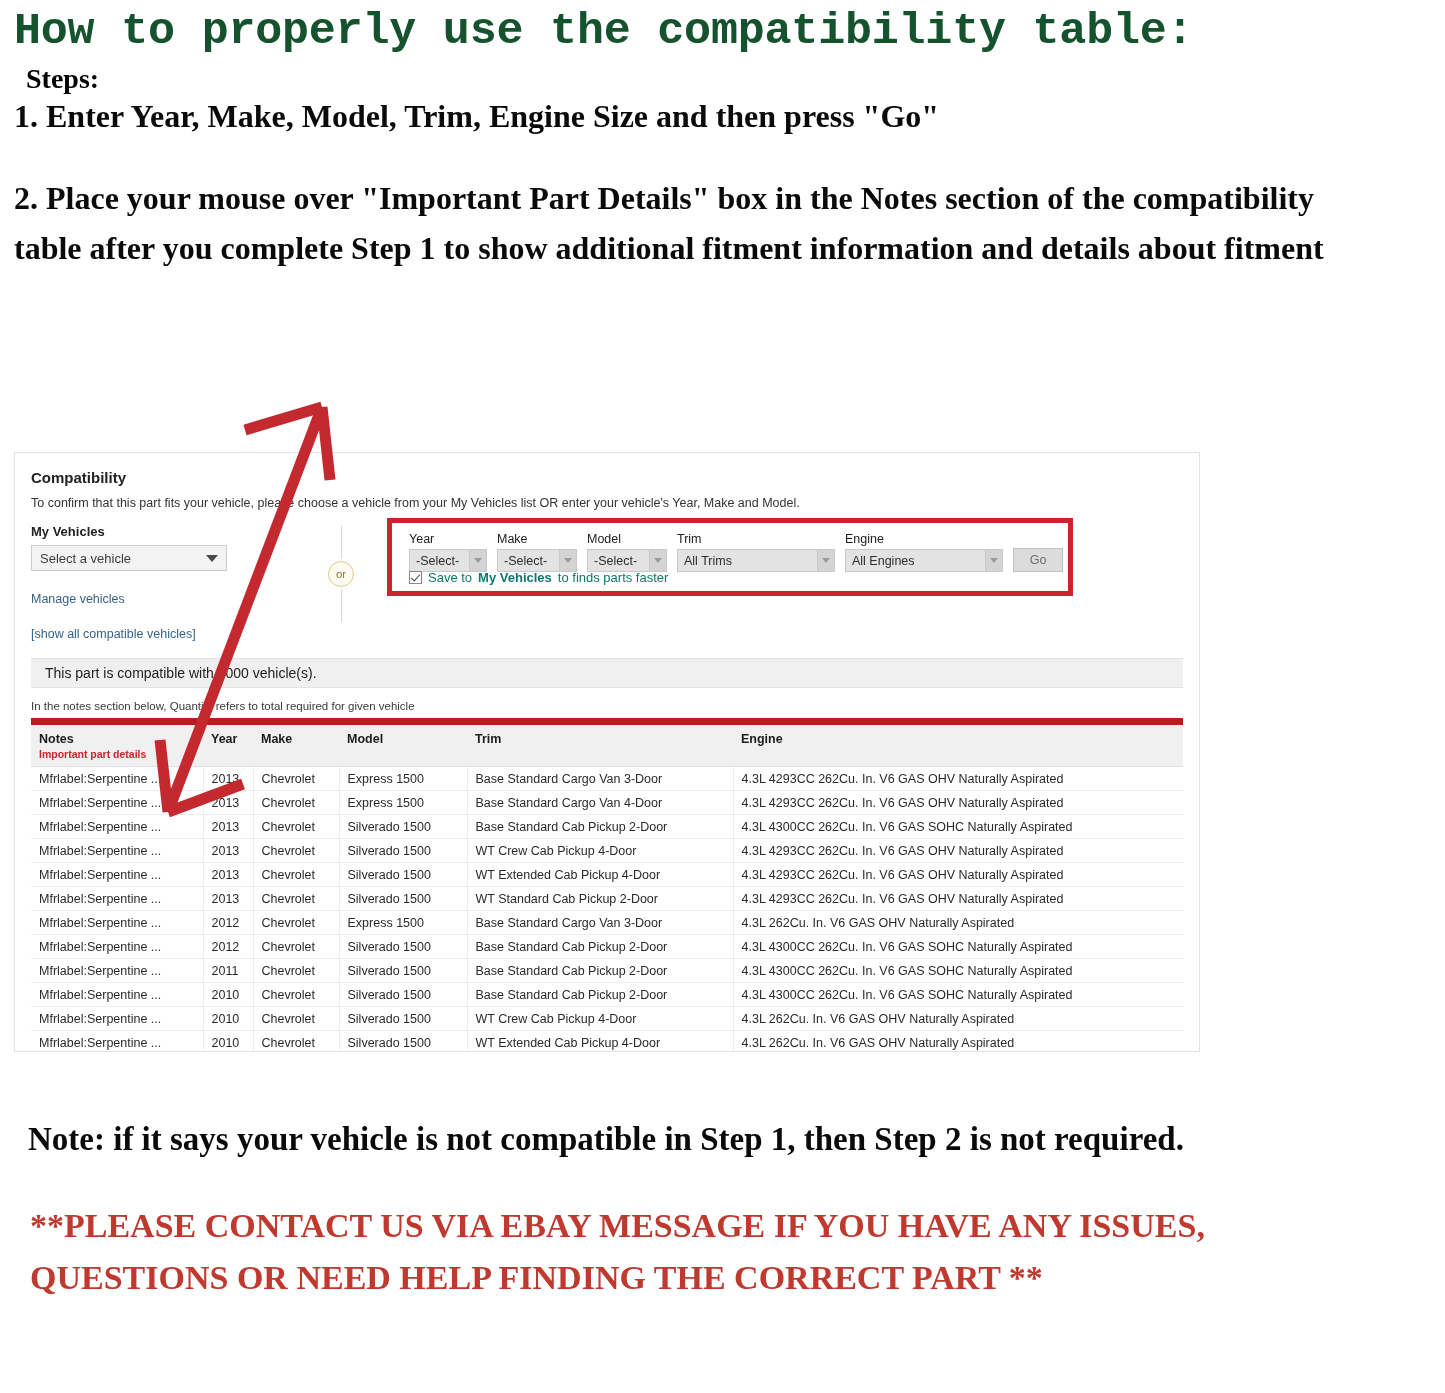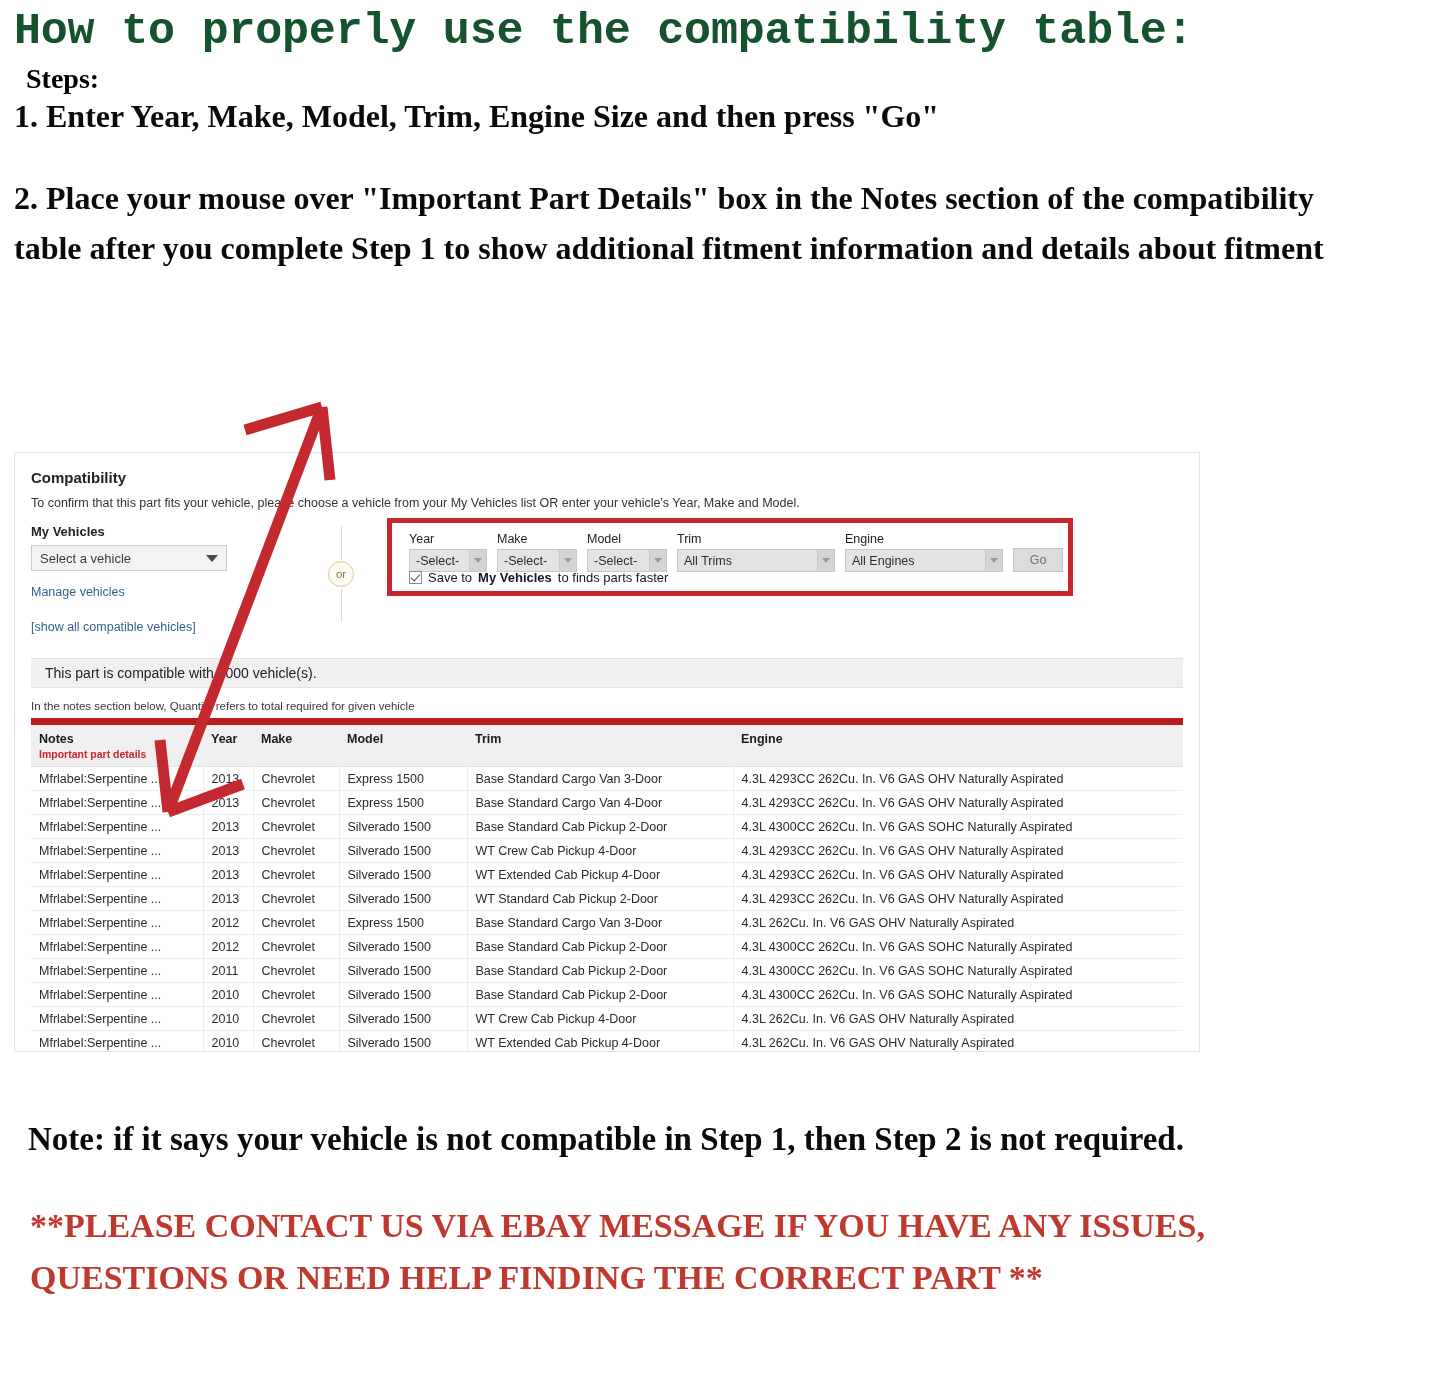--- a/index.html
+++ b/index.html
@@ -127,21 +127,21 @@
     top: 50%;
     margin-top: -3px;
     width: 0; height: 0;
     border-left: 6px solid transparent;
     border-right: 6px solid transparent;
     border-top: 7px solid #4a4a4a;
   }
   .link {
     font-size: 12.5px;
     color: #36618e;
-    margin-top: 14px;
+    margin-top: 21px;
     display: block;
     text-decoration: none;
     cursor: pointer;
   }
   .link.spaced { margin-top: 21px; }
 
   
   .or-wrap {
     position: absolute;
     left: 290px;
@@ -250,21 +250,21 @@
   }
 
   .save-row {
     position: absolute;
     left: 378px;
     top: 46px;
     display: flex;
     align-items: center;
     gap: 6px;
     font-size: 13px;
-    color: #0f172a;
+    color: #0f766e;
   }
   .cbox {
     width: 13px;
     height: 13px;
     border: 1px solid #8a8a8a;
     background: #fff;
     position: relative;
     box-sizing: border-box;
   }
   .cbox:after {

